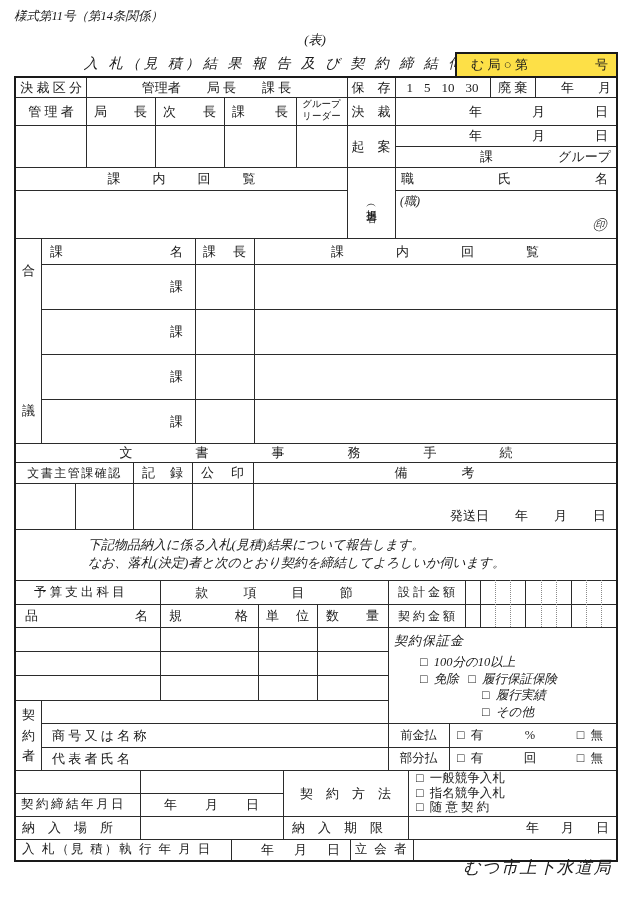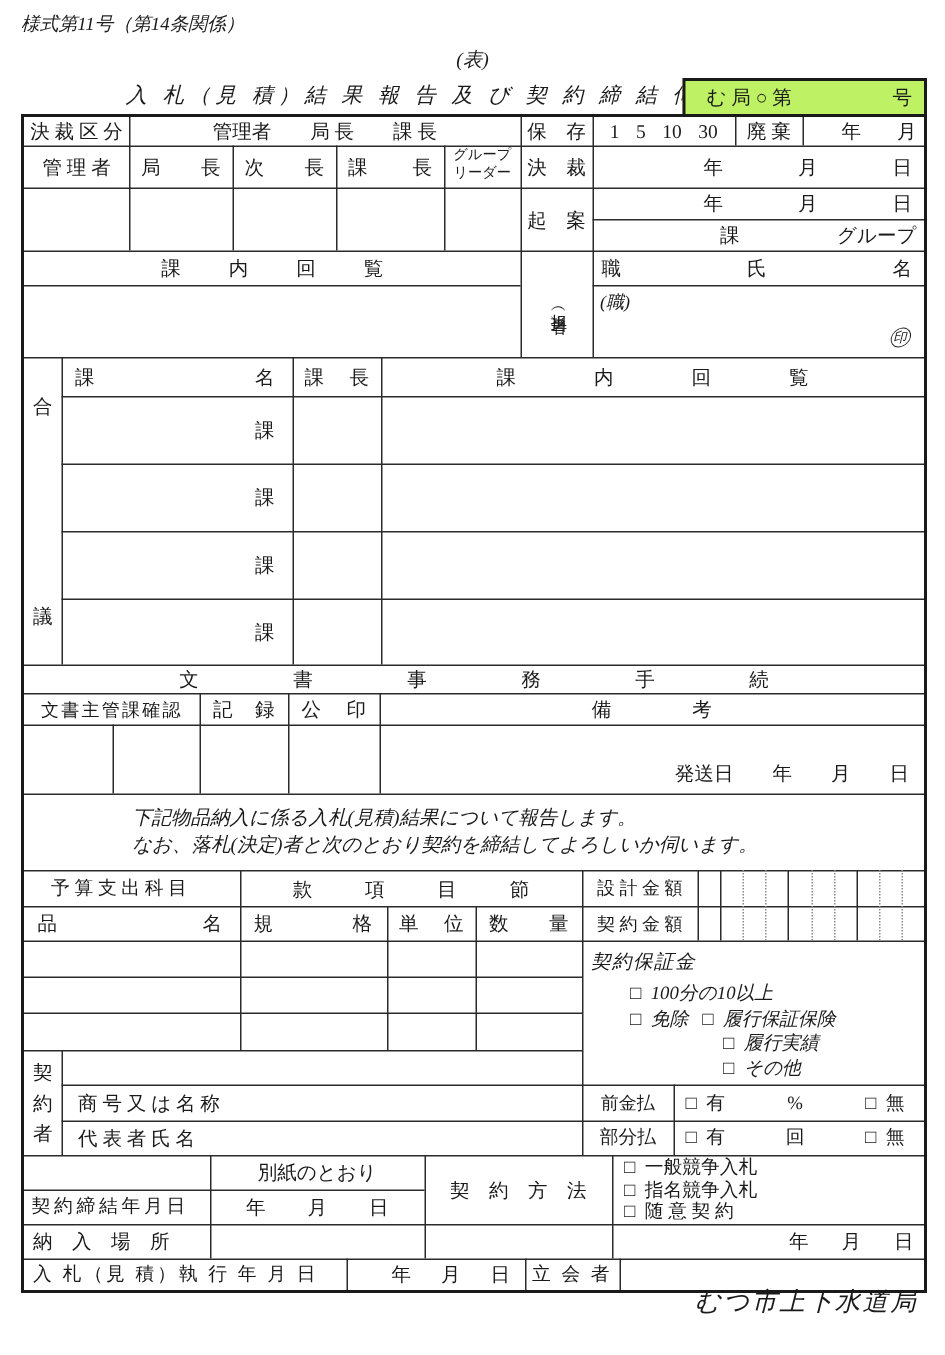--- a/index.html
+++ b/index.html
@@ -10,21 +10,21 @@
   .hl{position:absolute;height:1px;background:#2b2b2b;}
   .vl{position:absolute;width:1px;background:#2b2b2b;}
   .vld{position:absolute;width:0;border-left:1px dotted #8a8a8a;}
   .cell{position:absolute;display:flex;align-items:center;font-size:13px;line-height:1;box-sizing:border-box;white-space:nowrap;}
   .c{justify-content:center;}
   .sb{justify-content:space-between;}
   .e{justify-content:flex-end;}
   .vert{writing-mode:vertical-rl;letter-spacing:1px;}
   .docbox{position:absolute;left:455px;top:52px;width:163px;height:26px;border:2px solid #1a1a1a;
           box-sizing:border-box;display:flex;align-items:center;justify-content:space-between;
-          padding:0 8px 0 14px;font-size:13px;background:#bef264;}
+          padding:0 8px 0 14px;font-size:13px;background:#fde047;}
 </style>
 </head>
 <body>
 
 <div class="abs" style="left:14px;top:8px;font-size:12.5px">様式第11号（第14条関係）</div>
 <div class="abs" style="left:0;top:31px;width:630px;text-align:center;font-size:13px">(表)</div>
 <div class="abs" style="left:84px;top:55px;font-size:14px;letter-spacing:3.5px;white-space:nowrap">入 札（見 積）結 果 報 告 及 び 契 約 締 結 伺 書</div>
 <div class="docbox">
   <span>む 局 ○ 第</span>
   <span>号</span>
@@ -281,34 +281,34 @@
   </div>
 
   <div class="cell" style="left:0;top:622px;width:25px;height:70px;flex-direction:column;justify-content:space-evenly;align-items:center">
     <span>契</span>
     <span>約</span>
     <span>者</span>
   </div>
   <div class="cell" style="left:25px;top:645px;width:347px;height:24px;padding-left:11px">商 号 又 は 名 称</div>
   <div class="cell" style="left:25px;top:669px;width:347px;height:23px;padding-left:11px">代 表 者 氏 名</div>
 
-  <div class="cell c" style="left:124px;top:692px;width:143px;height:23px">別紙のとおり</div>
   <div class="cell" style="left:0;top:715px;width:124px;height:23px;padding-left:5px;font-size:12.5px;letter-spacing:2.5px">契約締結年月日</div>
   <div class="cell c" style="left:124px;top:715px;width:143px;height:23px;gap:28px">
     <span>年</span>
     <span>月</span>
     <span>日</span>
   </div>
   <div class="cell c" style="left:267px;top:692px;width:125px;height:46px">契　約　方　法</div>
   <div class="cell" style="left:392px;top:692px;width:208px;height:46px;flex-direction:column;justify-content:space-evenly;align-items:flex-start;padding-left:8px;font-size:12.5px">
     <span><span>□</span>&nbsp;&nbsp;<span>一般競争入札</span></span>
     <span><span>□</span>&nbsp;&nbsp;<span>指名競争入札</span></span>
     <span><span>□</span>&nbsp;&nbsp;<span>随 意 契 約</span></span>
   </div>
   <div class="cell" style="left:0;top:738px;width:124px;height:23px;padding-left:6px">納　入　場　所</div>
+  <div class="cell" style="left:267px;top:738px;width:125px;height:23px;padding-left:9px">納　入　期　限</div>
   <div class="cell e" style="left:392px;top:738px;width:208px;height:23px;padding-right:7px;gap:22px">
     <span>年</span>
     <span>月</span>
     <span>日</span>
   </div>
   <div class="cell" style="left:0;top:761px;width:215px;height:21px;padding-left:6px;font-size:12.5px;letter-spacing:2px">入 札（見 積）執 行 年 月 日</div>
   <div class="cell sb" style="left:215px;top:761px;width:119px;height:21px;padding:0 10px 0 30px">
     <span>年</span>
     <span>月</span>
     <span>日</span>

